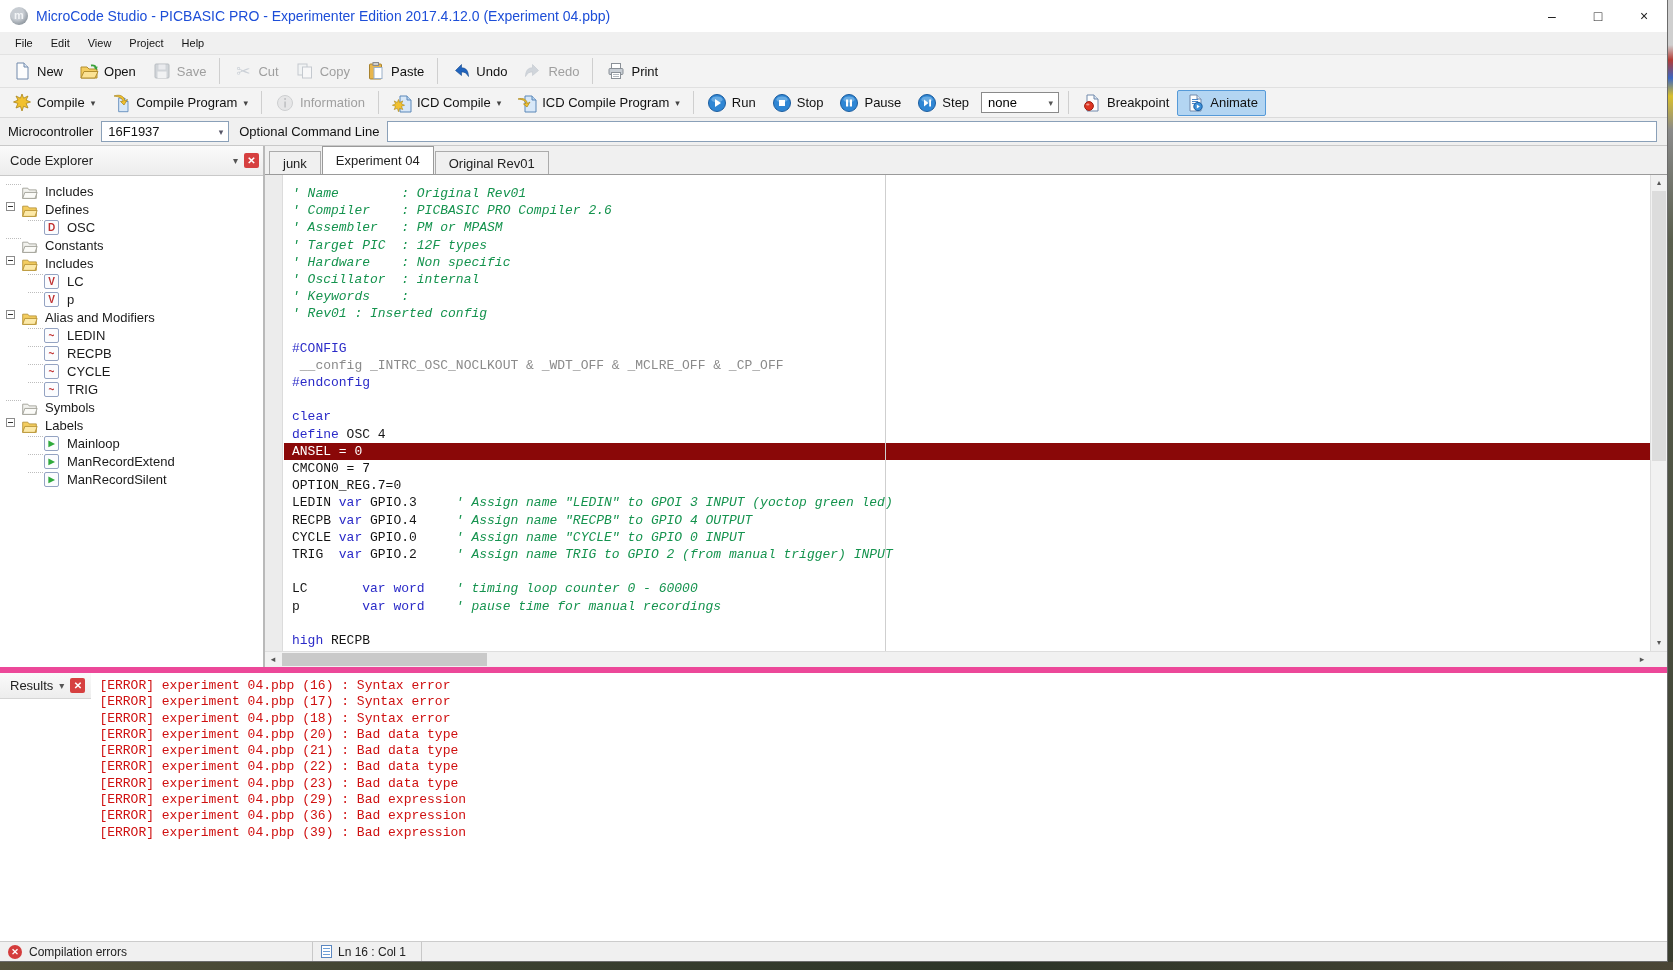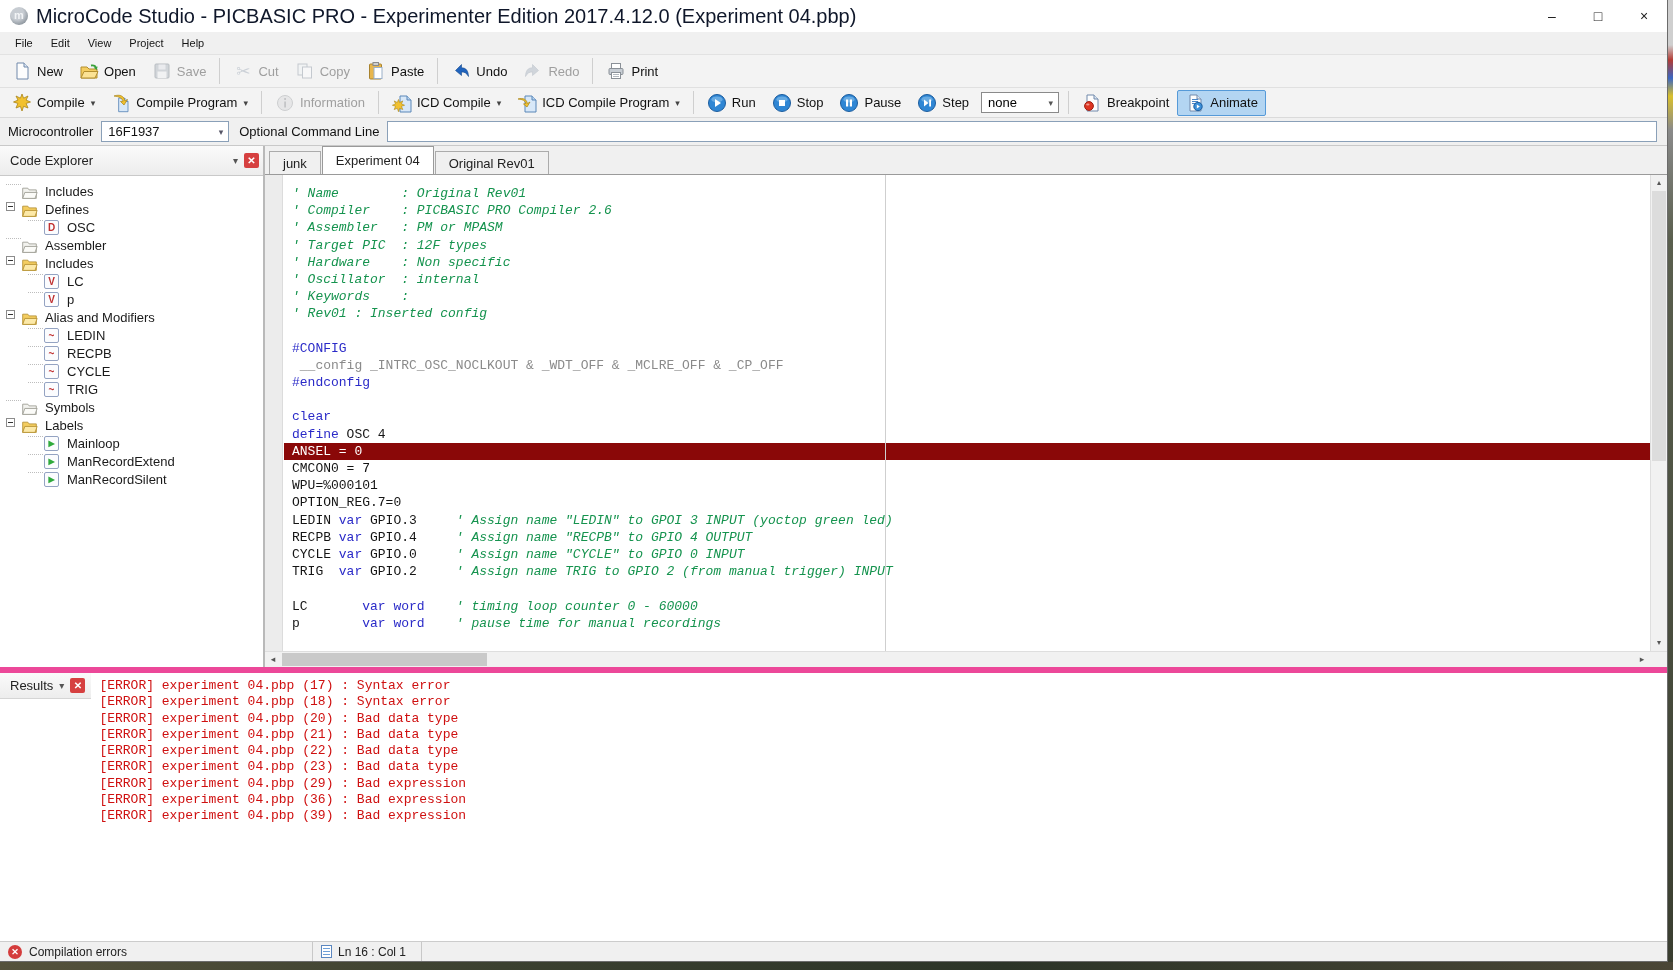--- a/index.html
+++ b/index.html
@@ -13,21 +13,21 @@
     background:linear-gradient(180deg,#cfcfcf 0,#cfcfcf 45px,#b23b34 60px,#3a66c2 78px,#d9c02c 96px,#8a8a8a 130px,#5a5f4e 240px,#3a3e30 100%); }
   .window {
     position:absolute; left:0; top:0; width:1668px; height:962px;
     background:#fff; display:flex; flex-direction:column;
     border-right:1px solid #6b6b6b; border-bottom:1px solid #6b6b6b;
   }
   
   .titlebar { height:32px; background:#ffffff; display:flex; align-items:center; flex:0 0 auto; }
   .app-icon { width:18px; height:18px; border-radius:50%; background:radial-gradient(circle at 40% 35%, #c7ccd2 0 40%, #8f979f 75%, #6e757c); margin:0 8px 0 10px; position:relative; }
   .app-icon::after{ content:"m"; position:absolute; left:0; right:0; top:-1px; text-align:center; font:bold 11px/18px "Liberation Sans",sans-serif; color:#f2f4f6;}
-  .title-text { font-size:20px; color:#0f172a; }
+  .title-text { font-size:14px; color:#1d4ed8; }
   .win-controls { margin-left:auto; display:flex; height:100%; }
   .win-btn { width:46px; height:100%; display:flex; align-items:center; justify-content:center; font-size:14px; color:#222; }
   
   .menubar { height:23px; background:#f0f0f0; display:flex; align-items:center; padding-left:6px; border-bottom:1px solid #e2e2e2; flex:0 0 auto;}
   .menu-item { padding:0 9px; font-size:11px; color:#151515; line-height:23px; }
   
   .toolbar { background:#f3f3f3; display:flex; align-items:center; padding:0 4px; flex:0 0 auto; }
   .toolbar.row1 { height:33px; border-bottom:1px solid #e0e0e0; }
   .toolbar.row2 { height:30px; border-bottom:1px solid #dadada; }
   .tbtn { display:flex; align-items:center; gap:5px; padding:2px 7px; font-size:13px; color:#111; border:1px solid transparent; border-radius:2px; white-space:nowrap; }
@@ -395,21 +395,21 @@
             <span>OSC</span>
           </div>
           <div class="trow" style="padding-left: 6px;">
             <span class="texp-sp"></span>
             <span class="ticon">
               <svg width="20" height="20" viewBox="0 0 20 20">
                 <path d="M2 5.5h6l1.5 2H18v10H2z" fill="#f2f2ee" stroke="#9a9a90"></path>
                 <path d="M2 17.5l2.5-7H19l-2.5 7z" fill="#fbfbf8" stroke="#9a9a90"></path>
               </svg>
             </span>
-            <span>Assembler</span>
+            <span>Constants</span>
           </div>
           <div class="trow" style="padding-left: 6px;">
             <span class="texp"></span>
             <span class="ticon">
               <svg width="20" height="20" viewBox="0 0 20 20">
                 <path d="M2 5.5h6l1.5 2H18v10H2z" fill="#f4cd60" stroke="#b38f2f"></path>
                 <path d="M2 17.5l2.5-7H19l-2.5 7z" fill="#fce9a8" stroke="#b38f2f"></path>
               </svg>
             </span>
             <span>Includes</span>
@@ -530,21 +530,20 @@
               <div class="cl"><span class="cmt">' Rev01 : Inserted config</span></div>
               <div class="cl">&nbsp;</div>
               <div class="cl"><span class="kw">#CONFIG</span></div>
               <div class="cl"><span class="gry"> __config _INTRC_OSC_NOCLKOUT &amp; _WDT_OFF &amp; _MCLRE_OFF &amp; _CP_OFF</span></div>
               <div class="cl"><span class="kw">#endconfig</span></div>
               <div class="cl">&nbsp;</div>
               <div class="cl"><span class="kw">clear</span></div>
               <div class="cl"><span class="kw">define</span><span class="txt"> OSC 4</span></div>
               <div class="cl hl"><span class="txt">ANSEL = 0</span></div>
               <div class="cl"><span class="txt">CMCON0 = 7</span></div>
-              <div class="cl"><span class="txt">WPU=%000101</span></div>
               <div class="cl"><span class="txt">OPTION_REG.7=0</span></div>
               <div class="cl"><span class="txt">LEDIN </span><span class="kw">var</span><span class="txt"> GPIO.3     </span><span class="cmt">' Assign name "LEDIN" to GPOI 3 INPUT (yoctop green led)</span></div>
               <div class="cl"><span class="txt">RECPB </span><span class="kw">var</span><span class="txt"> GPIO.4     </span><span class="cmt">' Assign name "RECPB" to GPIO 4 OUTPUT</span></div>
               <div class="cl"><span class="txt">CYCLE </span><span class="kw">var</span><span class="txt"> GPIO.0     </span><span class="cmt">' Assign name "CYCLE" to GPIO 0 INPUT</span></div>
               <div class="cl"><span class="txt">TRIG  </span><span class="kw">var</span><span class="txt"> GPIO.2     </span><span class="cmt">' Assign name TRIG to GPIO 2 (from manual trigger) INPUT</span></div>
               <div class="cl">&nbsp;</div>
               <div class="cl"><span class="txt">LC       </span><span class="kw">var word</span><span class="txt">    </span><span class="cmt">' timing loop counter 0 - 60000</span></div>
               <div class="cl"><span class="txt">p        </span><span class="kw">var word</span><span class="txt">    </span><span class="cmt">' pause time for manual recordings</span></div>
               <div class="cl">&nbsp;</div>
               <div class="cl"><span class="kw">high</span><span class="txt"> RECPB</span></div>
@@ -568,20 +567,21 @@
     </div>
   </div>
 
   <div class="results">
     <div class="results-header">
       <span>Results</span>
       <span class="hdr-drop">▾</span>
       <span class="hdr-close">✕</span>
     </div>
     <div class="error-list" id="error-list">
+        <div class="error-line">[ERROR] experiment 04.pbp (16) : Syntax error</div>
         <div class="error-line">[ERROR] experiment 04.pbp (17) : Syntax error</div>
         <div class="error-line">[ERROR] experiment 04.pbp (18) : Syntax error</div>
         <div class="error-line">[ERROR] experiment 04.pbp (20) : Bad data type</div>
         <div class="error-line">[ERROR] experiment 04.pbp (21) : Bad data type</div>
         <div class="error-line">[ERROR] experiment 04.pbp (22) : Bad data type</div>
         <div class="error-line">[ERROR] experiment 04.pbp (23) : Bad data type</div>
         <div class="error-line">[ERROR] experiment 04.pbp (29) : Bad expression</div>
         <div class="error-line">[ERROR] experiment 04.pbp (36) : Bad expression</div>
         <div class="error-line">[ERROR] experiment 04.pbp (39) : Bad expression</div>
       </div>

